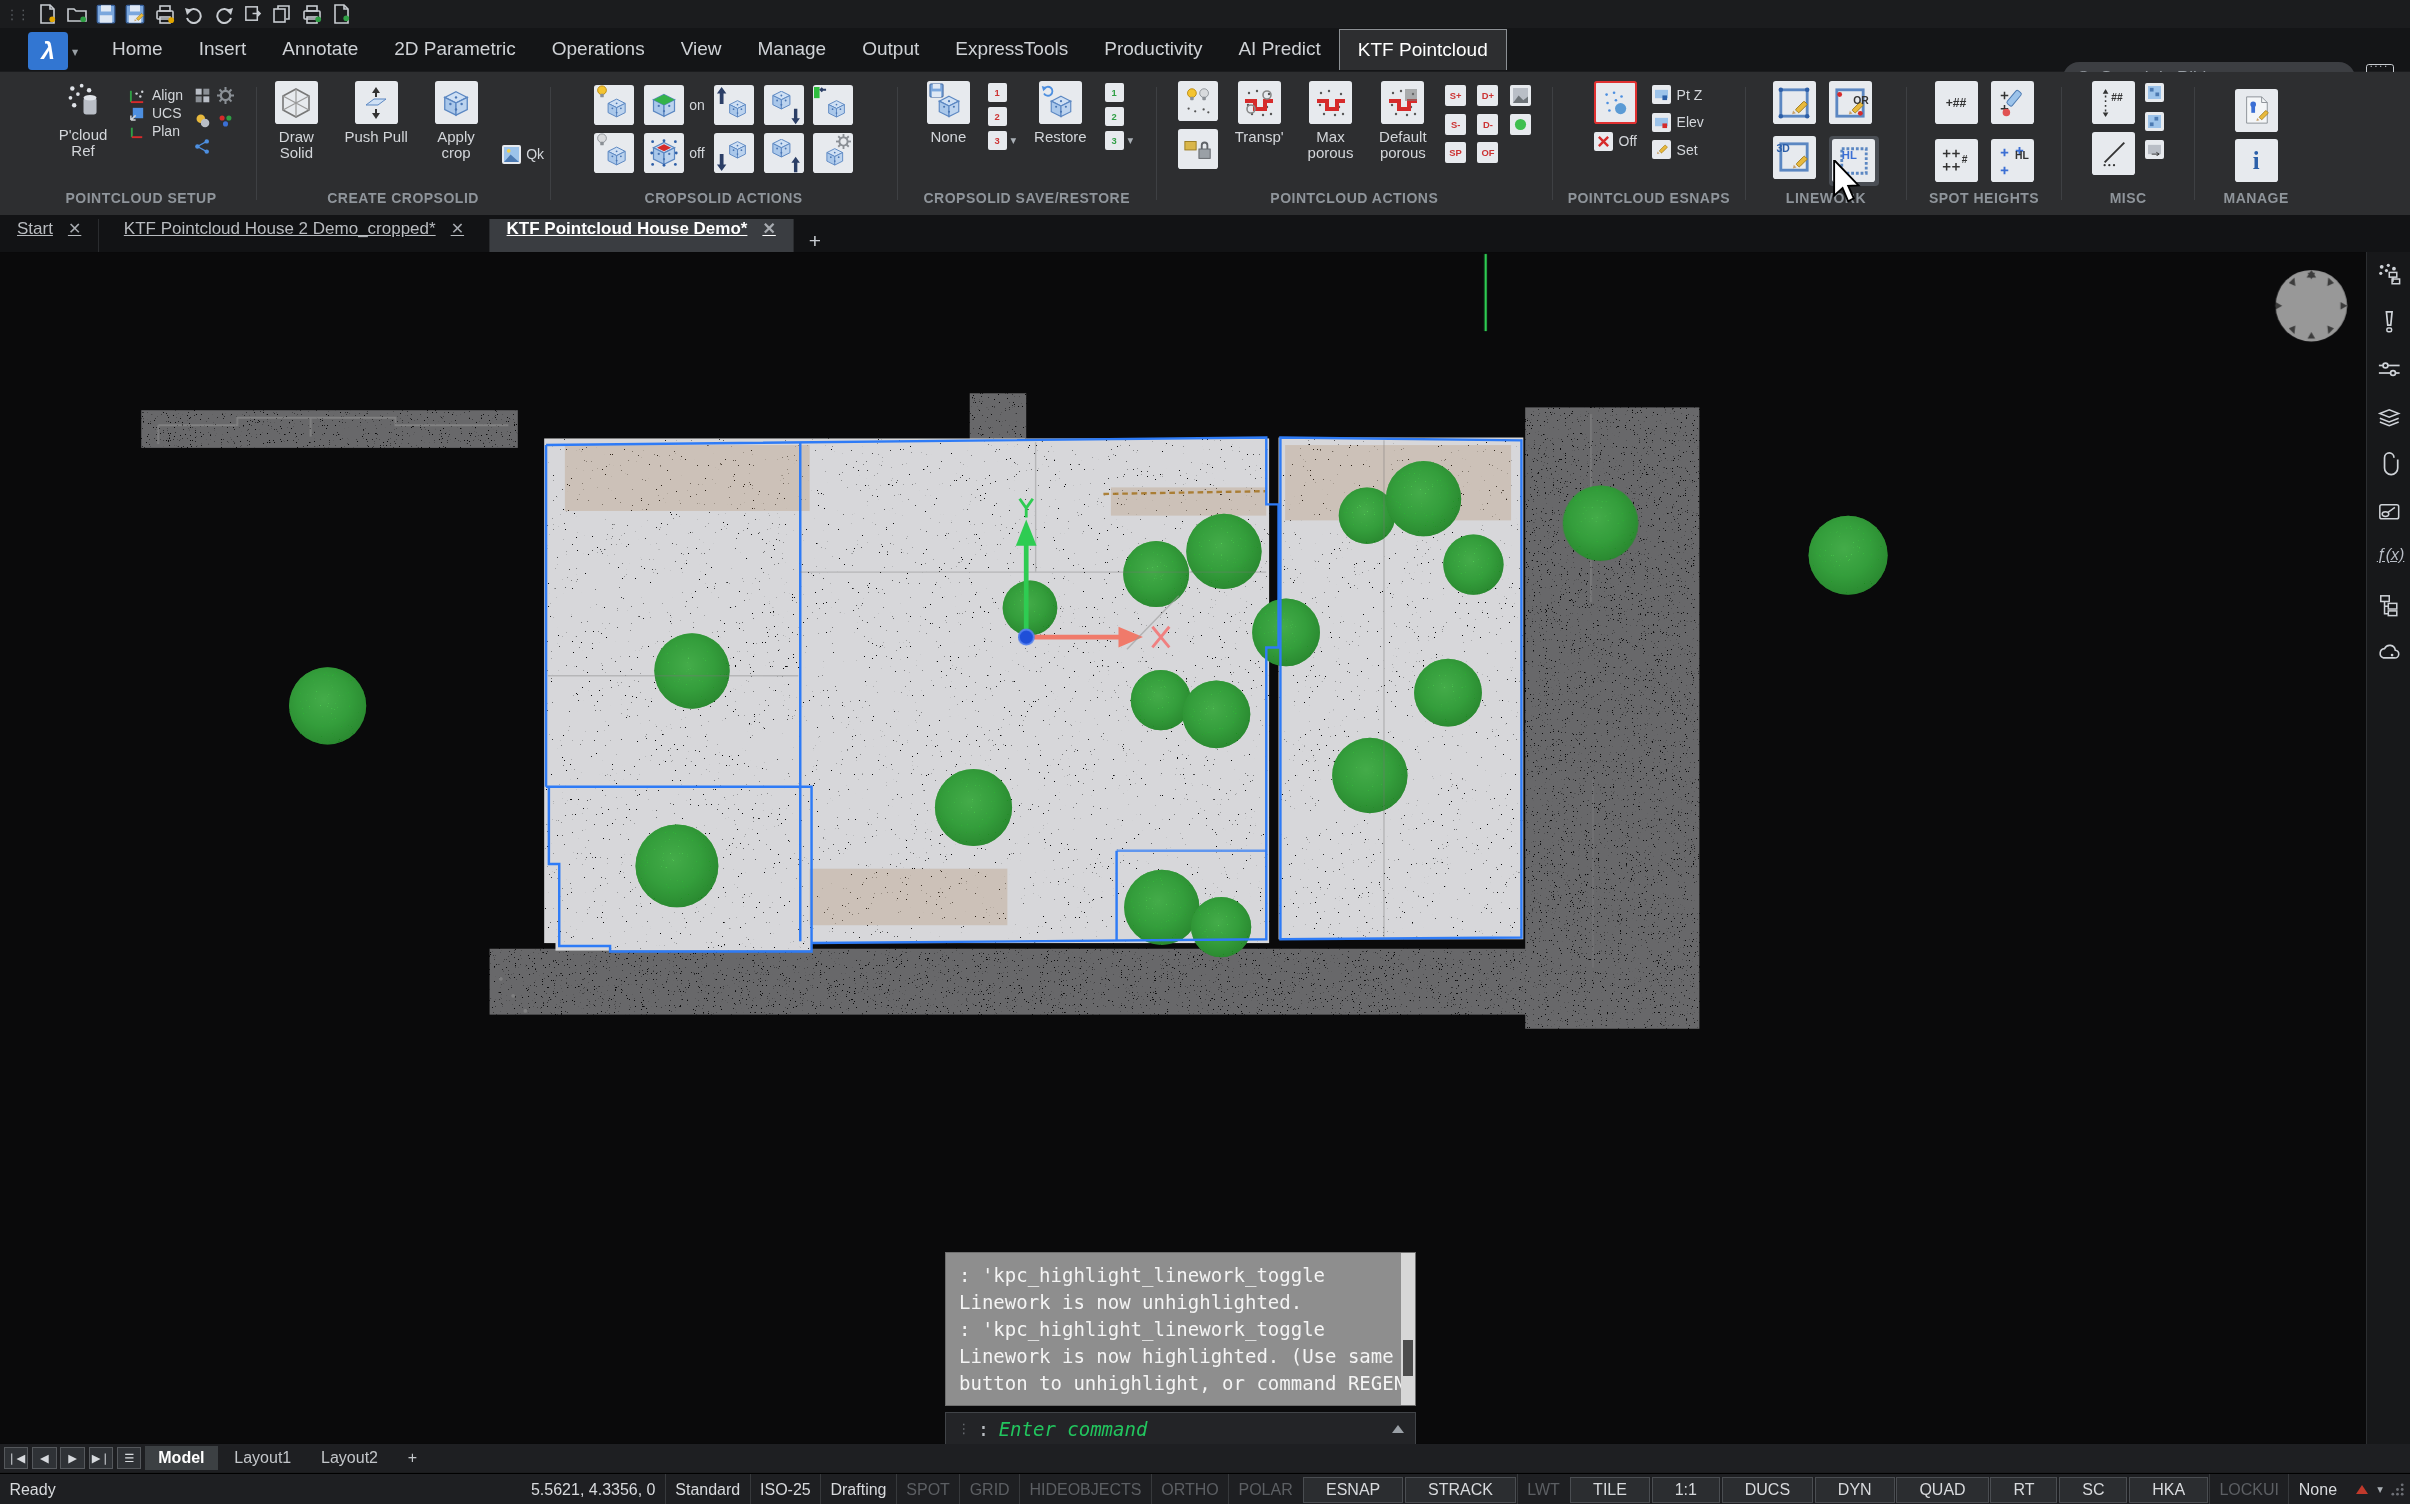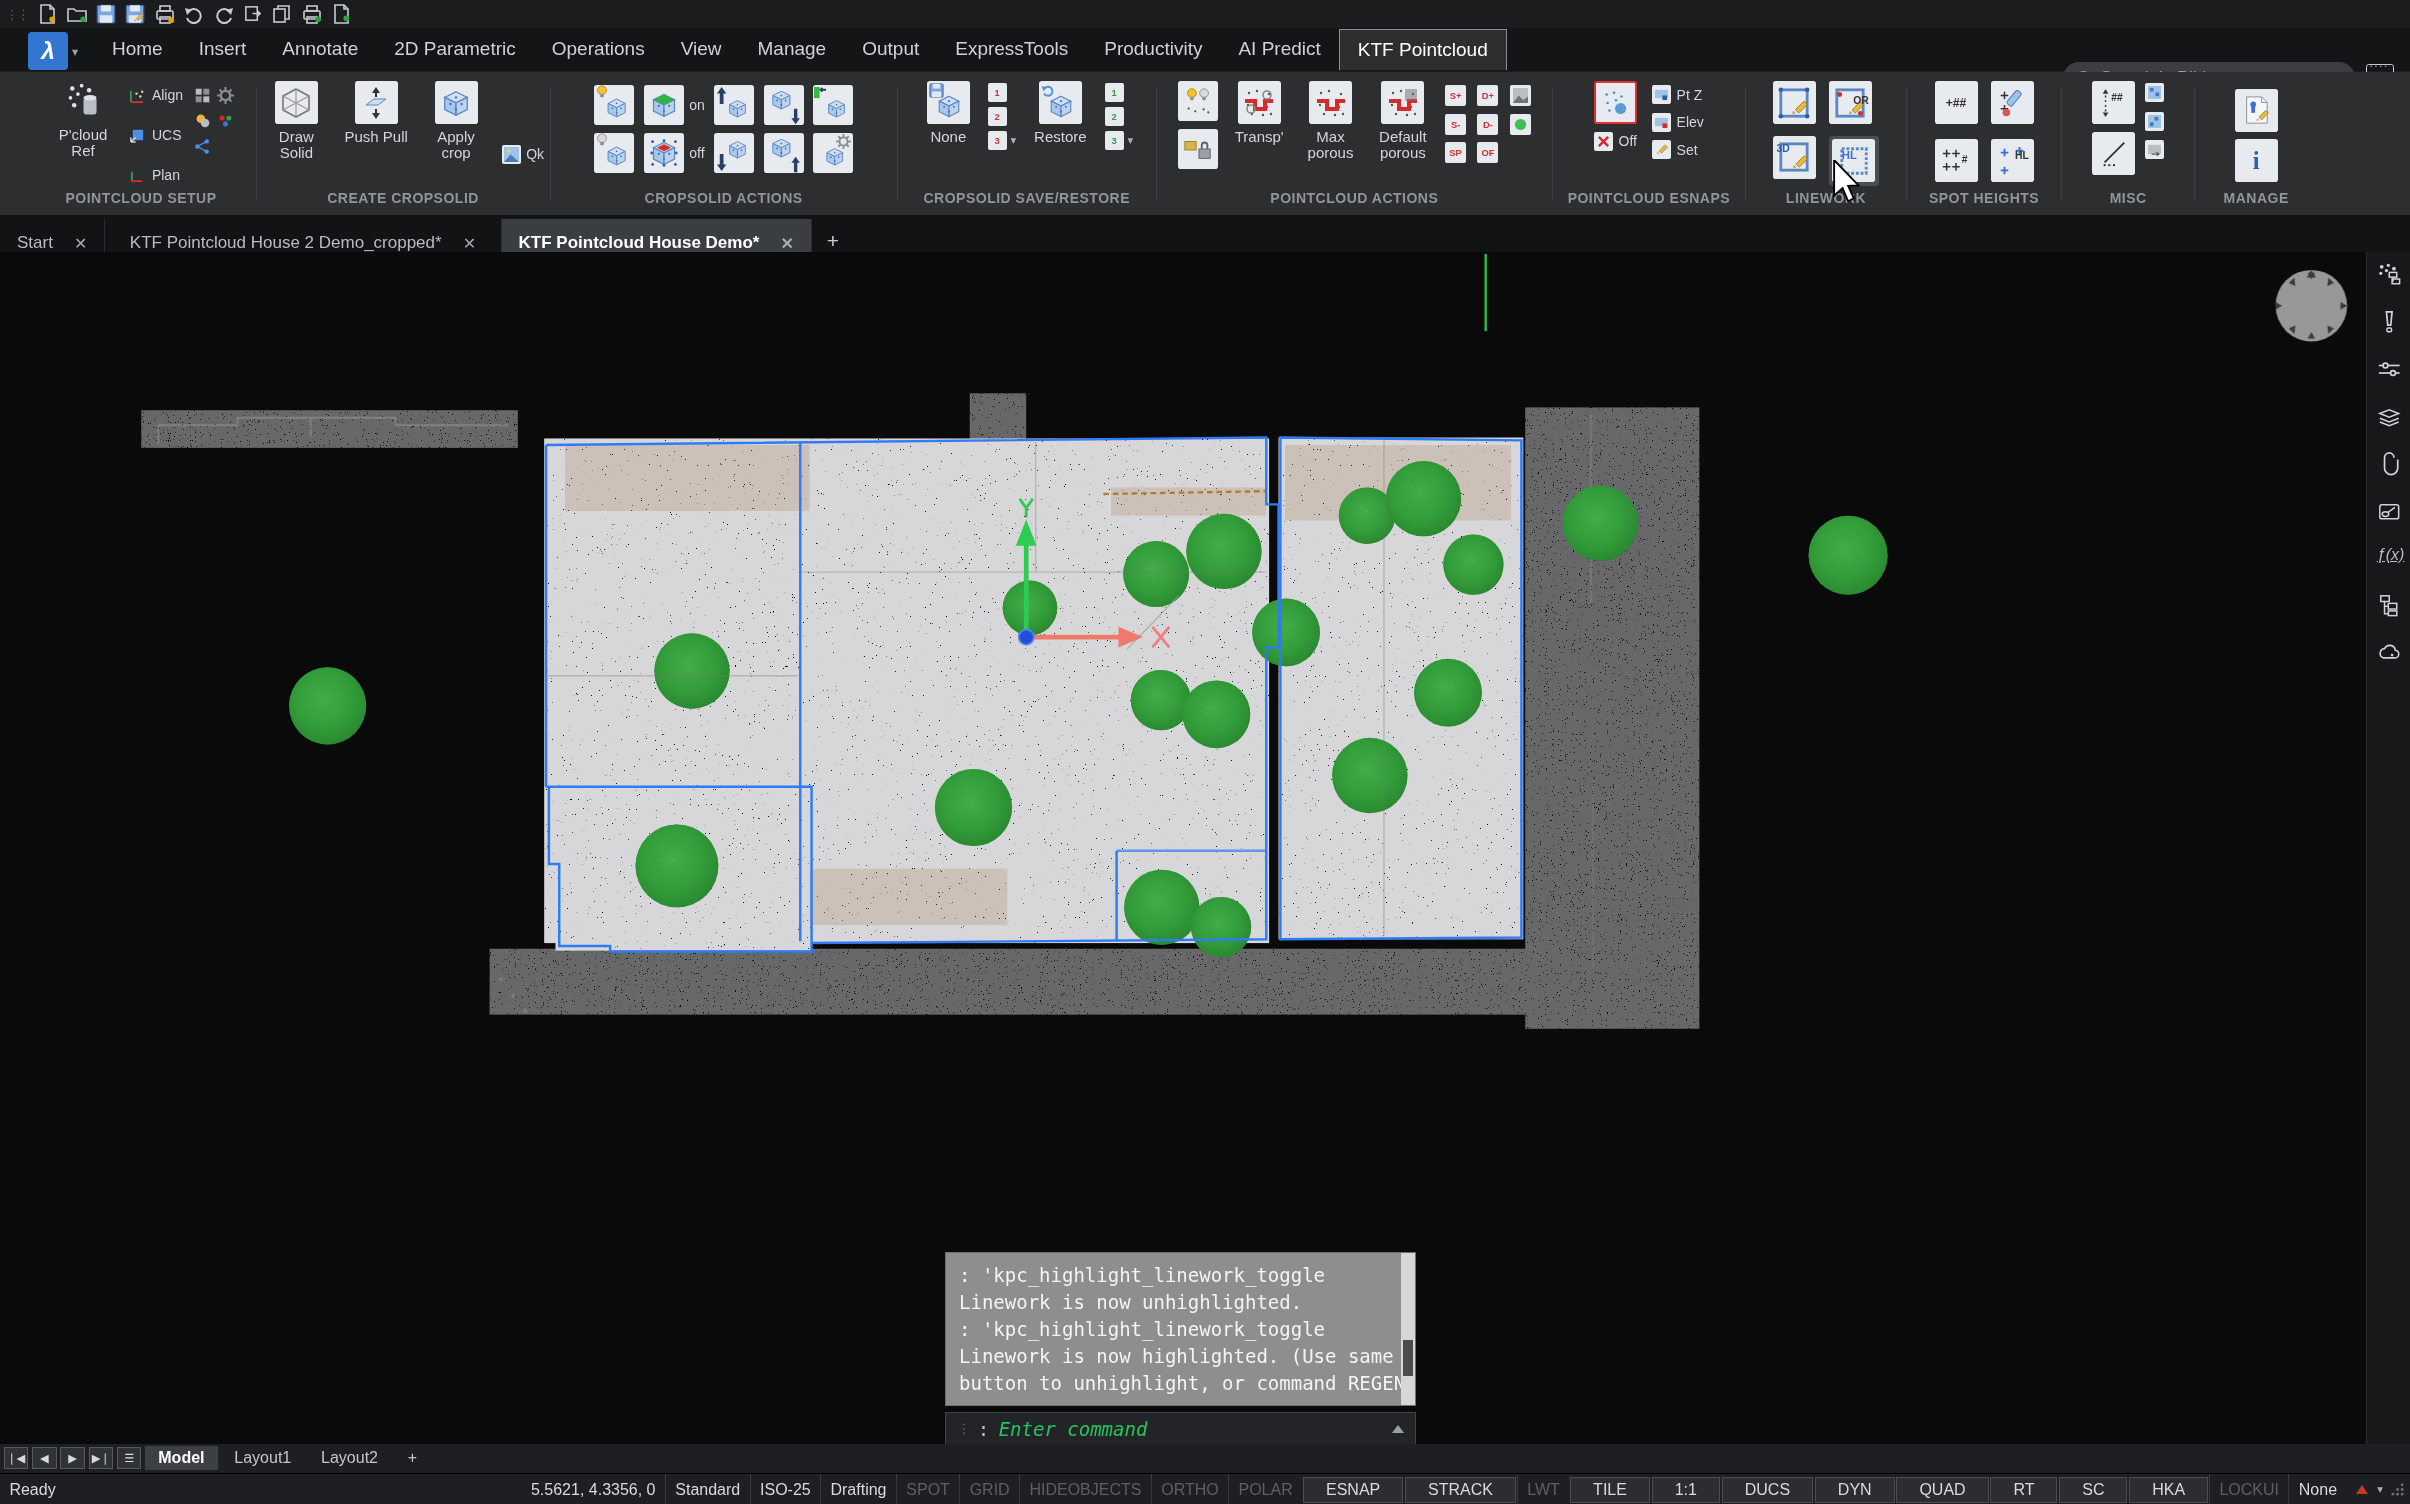--- a/index.html
+++ b/index.html
@@ -45,33 +45,33 @@
   .bigbtn { display:flex; flex-direction:column; align-items:center; width:70px; cursor:pointer; }
   .tile { width:43px; height:43px; background:#e7eaee; border-radius:2.8px; display:flex;
     align-items:center; justify-content:center; position:relative; flex:none; }
   .tile.small { width:21px; height:21px; border-radius:1.9px; }
   .tile.mini { width:19px; height:19px; border-radius:1.9px; }
   .bigbtn .blabel { color:#d3d6da; font-size:15px; line-height:16px; text-align:center; margin-top:4.7px; }
   .minitxt { font-size:9.4px; font-weight:bold; color:#c33; }
   .rtext { color:#d3d6da; font-size:14px; }
   .vstack { display:flex; flex-direction:column; gap:5.6px; }
   .hrow { display:flex; align-items:center; gap:5.6px; }
-  .setup-rows { display:flex; flex-direction:column; gap:23px; padding-top:5.6px; }
+  .setup-rows { display:flex; flex-direction:column; gap:1px; padding-top:5.6px; }
   .setup-rows .hrow svg { width:17px; height:17px; }
   .grid2x5 { display:grid; grid-template-columns:repeat(5,auto); grid-auto-rows:auto; gap:7.5px 9.4px; padding-top:3.8px; align-items:center; }
   .hoverbg { background:#4a4e54; border-radius:3.8px; padding:3.8px; }
   .esnap-tile { border:2.8px solid #e03131; }
   .caret { color:#aab0b6; font-size:11.3px; }
   .ov { position:absolute; }
 
   
   .doctabs { position:absolute; top:215px; left:0; width:2411px; height:38px; background:#121315;
     display:flex; align-items:flex-end; }
-  .dtab { height:34px; display:flex; align-items:flex-end; gap:21px; padding:0 17px; color:#b9bcc0;
-    font-size:17px; border-right:0.9px solid #2a2c2f; cursor:pointer; }
+  .dtab { height:34px; display:flex; align-items:flex-start; gap:15px; padding:0 17px; color:#b9bcc0;
+    font-size:17px; border-right:0.9px solid #2a2c2f; cursor:pointer;text-decoration:underline; }
   .dtab .x { color:#a7abb0; font-size:16px; }
   .dtab.active { background:#3a3d41; color:#ffffff; font-weight:bold; }
   .dtab-add { color:#c8ccd1; font-size:21px; padding:0 15px; cursor:pointer; }
 
   
   .canvas { position:absolute; top:252px; left:0; width:2411px; height:1192px; background:#0a0a0b; }
   .canvas svg.draw { position:absolute; left:0; top:0; }
   .rightstrip { position:absolute; right:0; top:0; width:45px; height:1192px; background:#17181a;
     border-left:0.9px solid #2c2e31; display:flex; flex-direction:column; align-items:center;
     padding-top:11.3px; gap:22.6px; }

